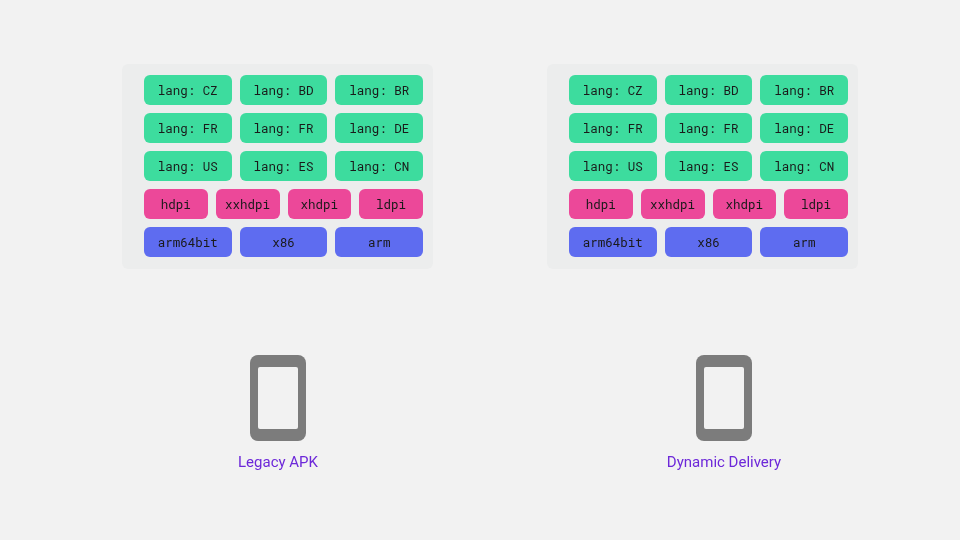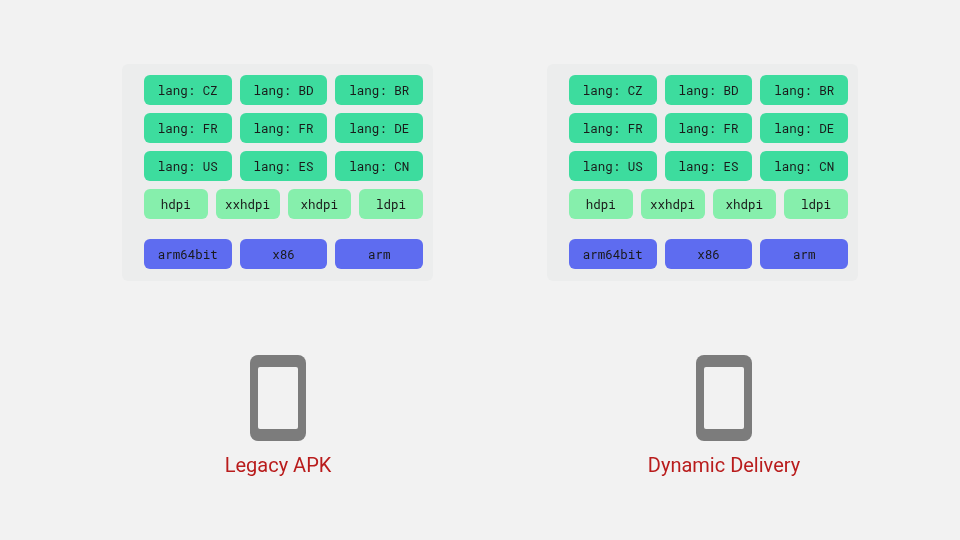--- a/index.html
+++ b/index.html
@@ -36,37 +36,37 @@
     border-radius: 6px;
     display: flex;
     align-items: center;
     justify-content: center;
     font-size: 12.5px;
     font-family: "Roboto Mono", "Courier New", monospace;
     color: #1a1a1a;
     white-space: nowrap;
   }
   .chip.lang { background: #3ddc9e; }
-  .chip.dpi  { background: #86efac; }
-  .chip.arch { background: #5e6cf0; margin-top: 12px; }
+  .chip.dpi  { background: #ec4899; }
+  .chip.arch { background: #5e6cf0; }
   .phone-group {
     position: absolute;
     top: 355px;
     display: flex;
     flex-direction: column;
     align-items: center;
     gap: 12px;
     width: 200px;
   }
   .phone-group.left  { left: 178px; }
   .phone-group.right { left: 624px; }
   .phone-label {
     font-family: -apple-system, Roboto, Arial, sans-serif;
-    font-size: 20px;
-    color: #b91c1c;
+    font-size: 15px;
+    color: #6d28d9;
   }
   .phone-icon svg { display: block; }
 </style>
 </head>
 <body>
 
 <div class="panel-container">
 
   <div class="panel">
     <div class="row">

